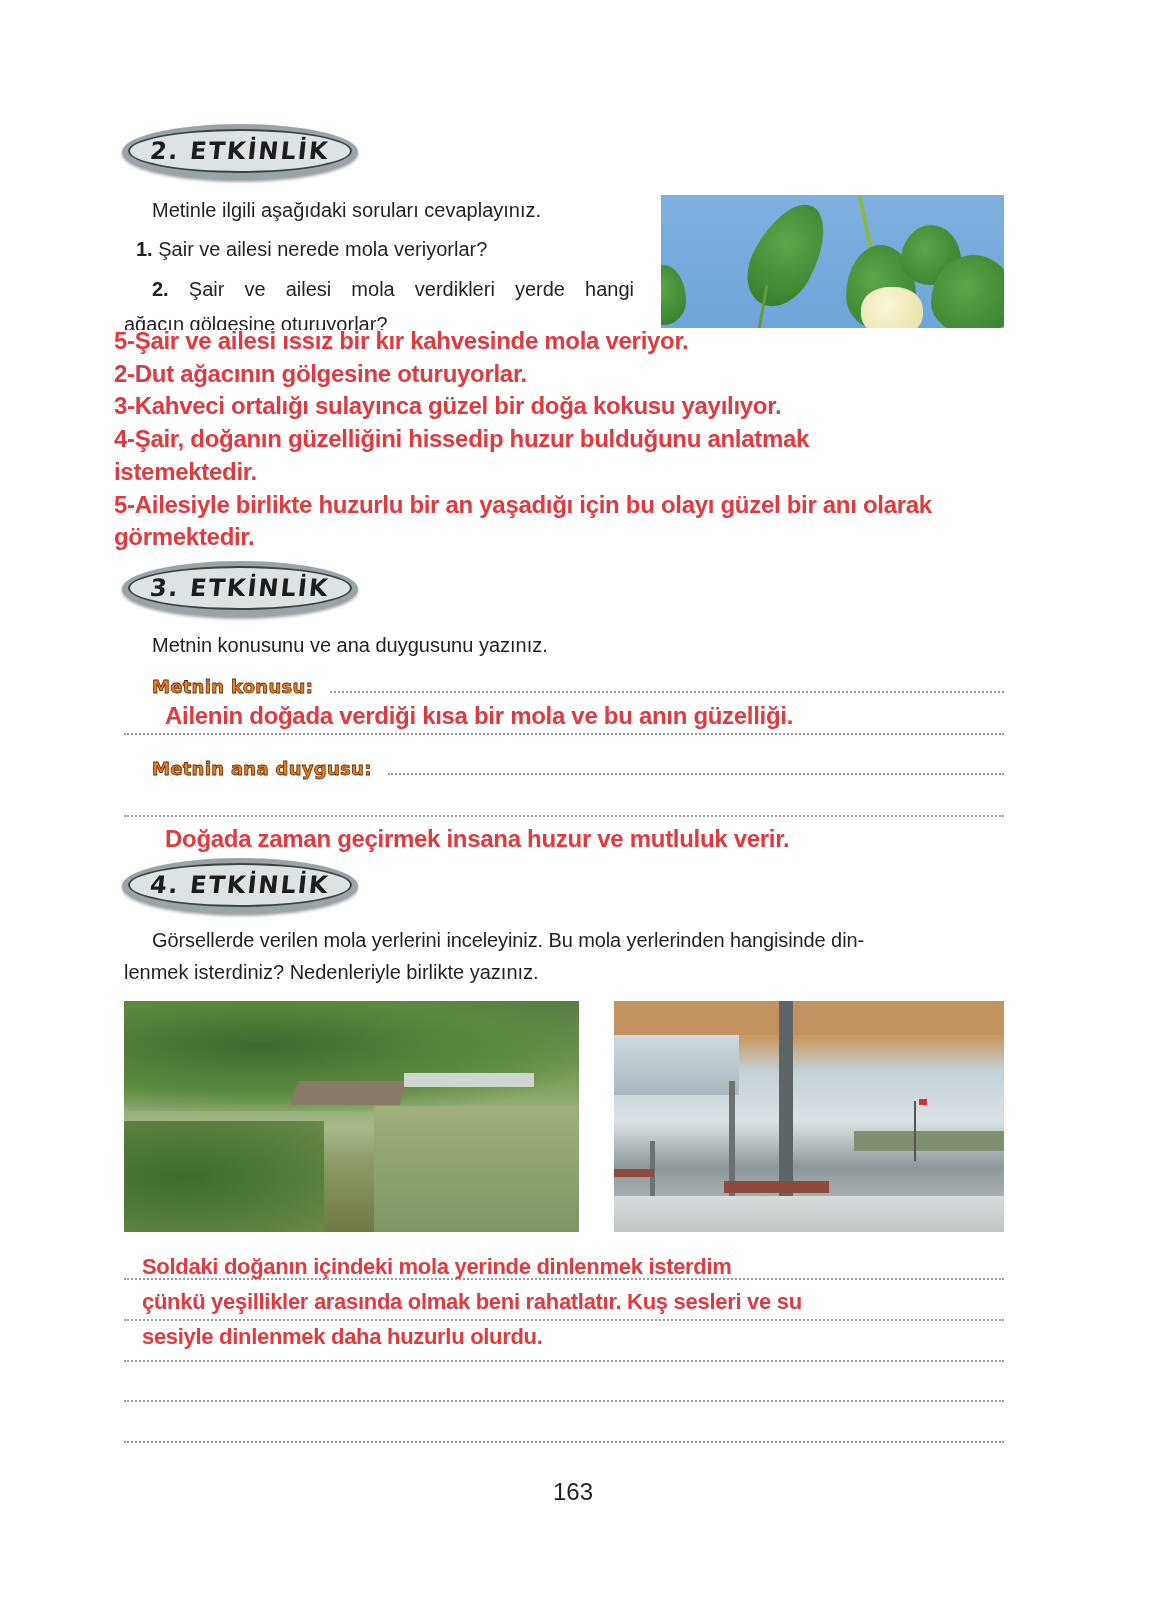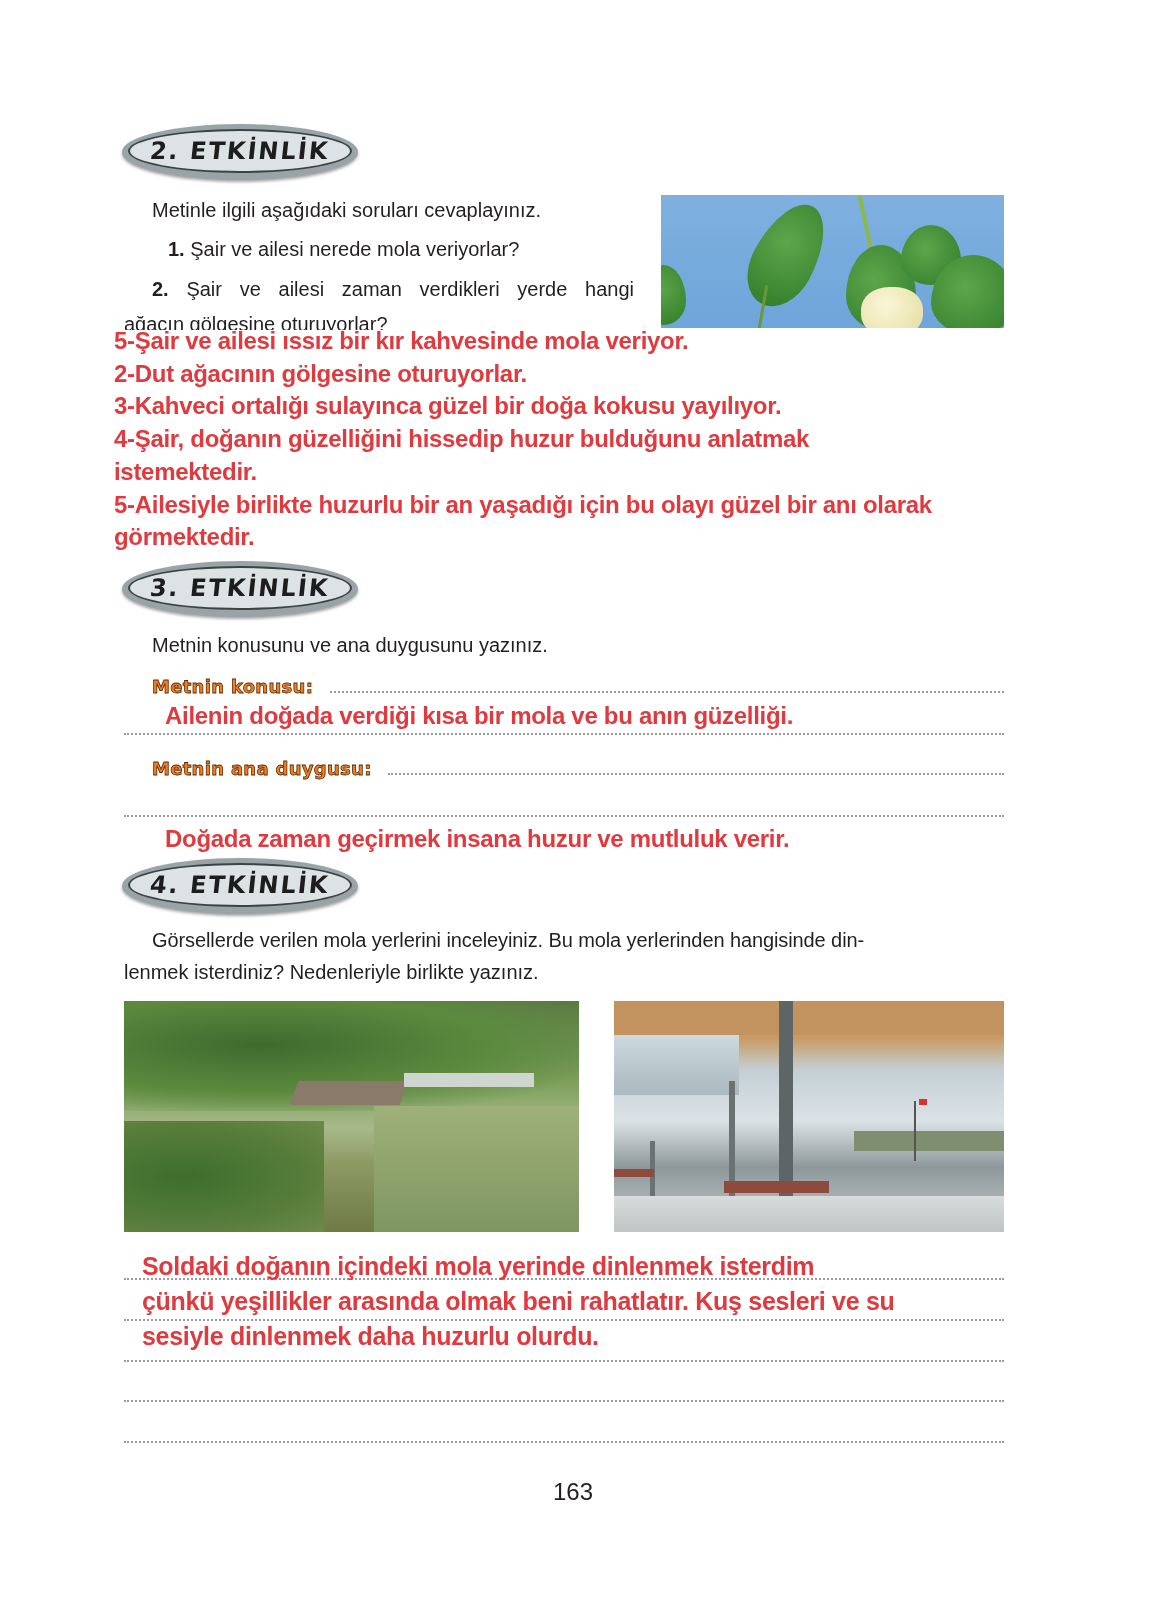--- a/index.html
+++ b/index.html
@@ -58,27 +58,27 @@
 <body>
 
 <div class="badge" style="left:122px; top:124px;">
   <div class="badge-inner">
       <span class="badge-text">2. ETKİNLİK</span>
     </div>
 </div>
 
 <div class="abs body-text" style="left:152px; top:190px;">Metinle ilgili aşağıdaki soruları cevaplayınız.</div>
 
-<div class="abs body-text" style="left:168px; top:229px;text-align:right;">
+<div class="abs body-text" style="left:136px; top:229px;text-align:right;">
   <b>1.</b>
   <span>Şair ve ailesi nerede mola veriyorlar?</span>
 </div>
 <div class="abs body-text" style="left:152px; top:269px; width:482px; text-align:justify; text-align-last:justify;">
   <b>2.</b>
-  <span>Şair ve ailesi zaman verdikleri yerde hangi</span>
+  <span>Şair ve ailesi mola verdikleri yerde hangi</span>
 </div>
 <div class="abs body-text" style="left:124px; top:304px; height:26px; overflow:hidden; line-height:40px;">ağacın gölgesine oturuyorlar?</div>
 
 <div class="photo photo-mulberry" style="left:661px; top:195px; width:343px; height:133px;">
   <div class="leaf" style="left:-20px; top:70px; width:45px; height:60px;"></div>
   <div class="leaf" style="left:95px; top:5px; width:62px; height:110px; transform:rotate(28deg);"></div>
   <div class="abs" style="left:100px; top:90px; width:3px; height:50px; background:#6b9a35; transform:rotate(10deg);"></div>
   <div class="abs" style="left:205px; top:0; width:4px; height:80px; background:#8ab84a; transform:rotate(-12deg);"></div>
   <div class="leaf" style="left:185px; top:50px; width:70px; height:85px;"></div>
   <div class="leaf" style="left:240px; top:30px; width:60px; height:60px;"></div>
@@ -144,19 +144,19 @@
   <div class="abs" style="left:300px; top:100px; width:2px; height:60px; background:#555;"></div>
   <div class="abs" style="left:305px; top:98px; width:8px; height:6px; background:#d8322f;"></div>
 </div>
 
 <div class="dots" style="left:124px; top:1278px; width:880px;"></div>
 <div class="dots" style="left:124px; top:1319px; width:880px;"></div>
 <div class="dots" style="left:124px; top:1360px; width:880px;"></div>
 <div class="dots" style="left:124px; top:1400px; width:880px;"></div>
 <div class="dots" style="left:124px; top:1441px; width:880px;"></div>
 
-<div class="abs answer" style="left:142px; top:1249px; line-height:35px; font-size:25px;">
+<div class="abs answer" style="left:142px; top:1249px; line-height:35px; font-size:22px;">
   <div>Soldaki doğanın içindeki mola yerinde dinlenmek isterdim</div>
   <div>çünkü yeşillikler arasında olmak beni rahatlatır. Kuş sesleri ve su</div>
   <div>sesiyle dinlenmek daha huzurlu olurdu.</div>
 </div>
 
 <div class="abs page-number" style="left:0; width:1128px; text-align:center; top:1478px;">163</div>
 
 </body></html>

